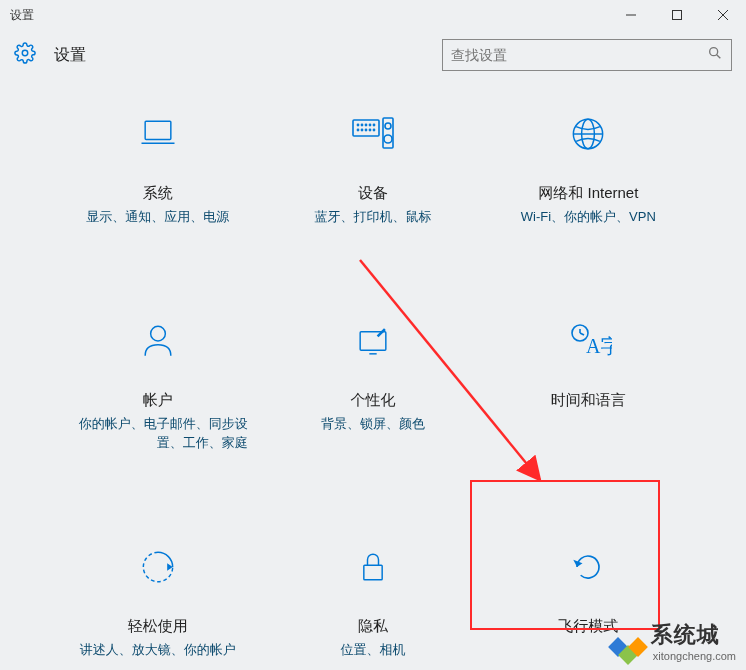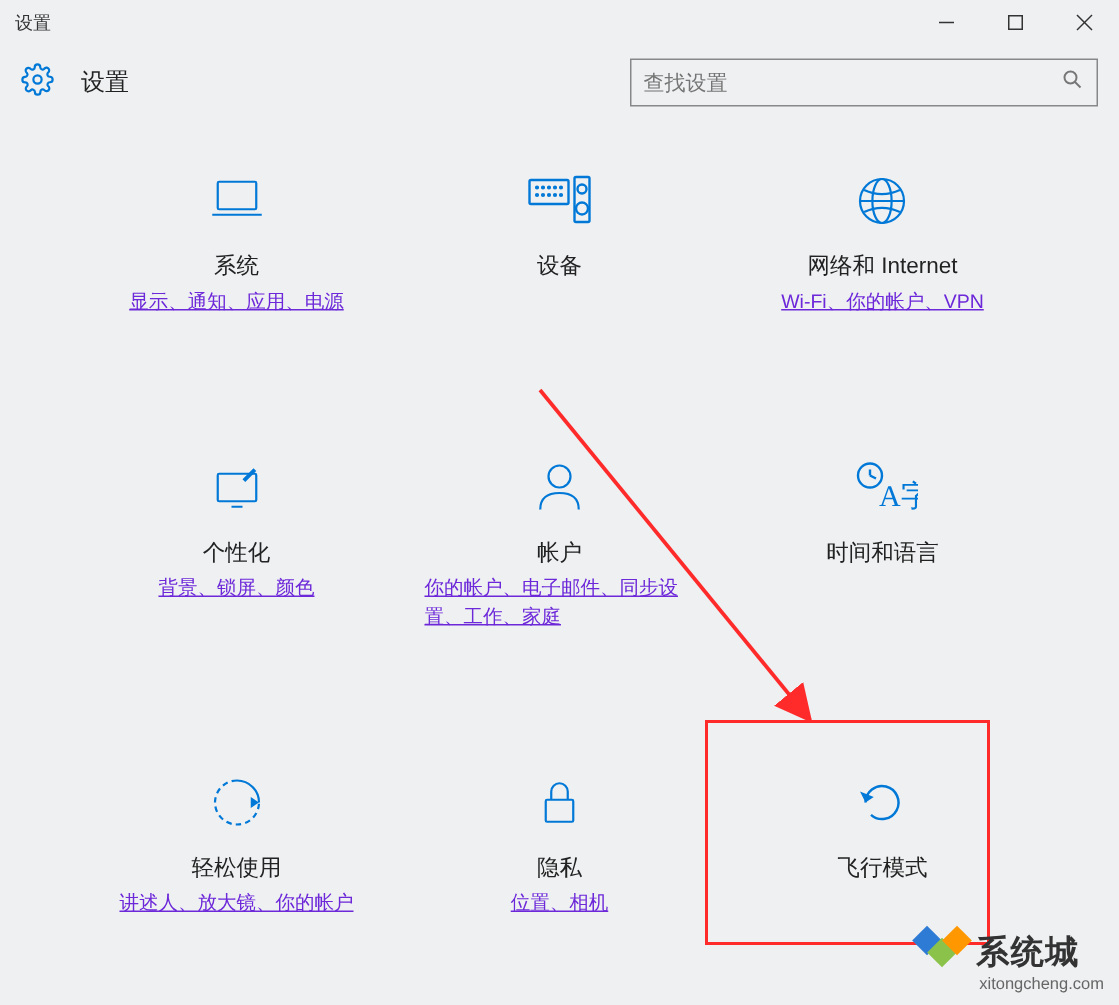--- a/index.html
+++ b/index.html
@@ -5,31 +5,31 @@
   * { box-sizing: border-box; margin: 0; padding: 0; }
   body { width: 746px; height: 670px; background: #eef0f2; font-family: "Microsoft YaHei", "Segoe UI", sans-serif; overflow: hidden; position: relative; }
   .titlebar { height: 30px; display: flex; align-items: center; justify-content: space-between; padding-left: 10px; }
   .titlebar-title { font-size: 12px; color: #333; }
   .win-controls { display: flex; }
   .win-btn { width: 46px; height: 30px; display: flex; align-items: center; justify-content: center; font-size: 14px; color: #333; cursor: pointer; }
   .win-btn svg { display:block; }
   .header { height: 50px; display: flex; align-items: center; padding: 0 14px; gap: 18px; }
   .gear { color: #0078d7; }
   .header-title { font-size: 16px; color: #222; }
-  .search-wrap { margin-left: auto; border: 1px solid #888; width: 312px; height: 32px; display: flex; align-items: center; padding: 0 8px; background: #eef0f2; }
+  .search-wrap { margin-left: auto; border: 1px solid #888; width: 290px; height: 32px; display: flex; align-items: center; padding: 0 8px; background: #eef0f2; }
   .search-wrap input { flex: 1; border: none; background: transparent; font-size: 14px; color: #666; outline: none; }
   .search-icon { color: #666; }
   .grid { display: grid; grid-template-columns: repeat(3, 1fr); column-gap: 0; row-gap: 70px; padding: 20px 50px 0 50px; }
-  .tile { display: flex; flex-direction: column; align-items: center; text-align: left; cursor: pointer; padding: 10px 6px; }
-  .tile-icon { height: 48px; display: flex; align-items: center; justify-content: center; color: #0078d7; margin-bottom: 10px; }
+  .tile { display: flex; flex-direction: column; align-items: center; text-align: right; cursor: pointer; padding: 10px 6px; }
+  .tile-icon { height: 48px; display: flex; align-items: center; justify-content: center; color: #0078d7; margin-bottom: 26px; }
   .tile-title { font-size: 15px; color: #222; margin-bottom: 4px; }
-  .tile-sub { font-size: 13px; color: #6d28d9; line-height: 1.5; max-width: 180px; text-decoration: underline; }
+  .tile-sub { font-size: 13px; color: #0c4a6e; line-height: 1.5; max-width: 180px; }
   .highlight-box { position: absolute; border: 2px solid #ff2a2a; left: 470px; top: 480px; width: 190px; height: 150px; pointer-events: none; }
   .arrow { position: absolute; left: 350px; top: 250px; pointer-events: none; }
-  .watermark { position: absolute; right: 10px; bottom: 8px; display: flex; align-items: flex-start; gap: 6px; color: #444; font-size: 14px; }
+  .watermark { position: absolute; right: 10px; bottom: 8px; display: flex; align-items: flex-end; gap: 6px; color: #444; font-size: 14px; }
   .watermark .logo { display:flex; gap:1px; }
   .watermark .brand { font-size: 22px; font-weight: 600; color: #333; letter-spacing: 1px; }
   .watermark .url { font-size: 11px; color: #666; margin-left: 2px; }
   .diamond { width: 14px; height: 14px; transform: rotate(45deg); }
 </style>
 </head>
 <body>
 
 <div class="titlebar">
   <span class="titlebar-title">设置</span>
@@ -99,57 +99,58 @@
           <circle cx="13" cy="18" r="0.6" fill="#0078d7"></circle>
           <circle cx="17" cy="18" r="0.6" fill="#0078d7"></circle>
           <circle cx="21" cy="18" r="0.6" fill="#0078d7"></circle>
           <circle cx="25" cy="18" r="0.6" fill="#0078d7"></circle>
         <rect x="34" y="6" width="10" height="30" rx="1"></rect>
           <circle cx="39" cy="14" r="3"></circle>
           <circle cx="39" cy="27" r="4"></circle>
       </svg>
     </div>
     <div class="tile-title">设备</div>
+    <div class="tile-sub">蓝牙、打印机、鼠标</div>
   </div>
 
   <div class="tile">
     <div class="tile-icon">
       <svg width="44" height="44" viewBox="0 0 48 48" fill="none" stroke="#0078d7" stroke-width="1.6">
           <circle cx="24" cy="24" r="16"></circle>
           <ellipse cx="24" cy="24" rx="7" ry="16"></ellipse>
           <line x1="8" y1="24" x2="40" y2="24"></line>
           <path d="M11 16 Q24 22 37 16"></path>
           <path d="M11 32 Q24 26 37 32"></path>
         </svg>
     </div>
     <div class="tile-title">网络和 Internet</div>
     <div class="tile-sub">Wi-Fi、你的帐户、VPN</div>
   </div>
 
   <div class="tile">
     <div class="tile-icon">
       <svg width="44" height="44" viewBox="0 0 48 48" fill="none" stroke="#0078d7" stroke-width="1.6">
+          <circle cx="24" cy="16" r="8"></circle>
+          <path d="M10 40 Q10 28 24 28 Q38 28 38 40"></path>
+        </svg>
+    </div>
+    <div class="tile-title">帐户</div>
+    <div class="tile-sub">你的帐户、电子邮件、同步设置、工作、家庭</div>
+  </div>
+
+  <div class="tile">
+    <div class="tile-icon">
+      <svg width="44" height="44" viewBox="0 0 48 48" fill="none" stroke="#0078d7" stroke-width="1.6">
           <rect x="10" y="14" width="28" height="20" rx="1"></rect>
           <line x1="20" y1="38" x2="28" y2="38"></line>
           <path d="M28 18 L36 10 L38 12 L30 20 Z" fill="#0078d7" stroke="none"></path>
         </svg>
     </div>
     <div class="tile-title">个性化</div>
     <div class="tile-sub">背景、锁屏、颜色</div>
-  </div>
-
-  <div class="tile">
-    <div class="tile-icon">
-      <svg width="44" height="44" viewBox="0 0 48 48" fill="none" stroke="#0078d7" stroke-width="1.6">
-          <circle cx="24" cy="16" r="8"></circle>
-          <path d="M10 40 Q10 28 24 28 Q38 28 38 40"></path>
-        </svg>
-    </div>
-    <div class="tile-title">帐户</div>
-    <div class="tile-sub">你的帐户、电子邮件、同步设置、工作、家庭</div>
   </div>
 
   <div class="tile">
     <div class="tile-icon">
       <svg width="48" height="44" viewBox="0 0 48 44" fill="none" stroke="#0078d7" stroke-width="1.6">
         <circle cx="16" cy="14" r="8"></circle>
           <line x1="16" y1="10" x2="16" y2="14"></line>
           <line x1="16" y1="14" x2="20" y2="16"></line>
         <text x="22" y="34" font-size="20" fill="#0078d7" stroke="none" font-family="Microsoft YaHei">A字</text>
       </svg>

